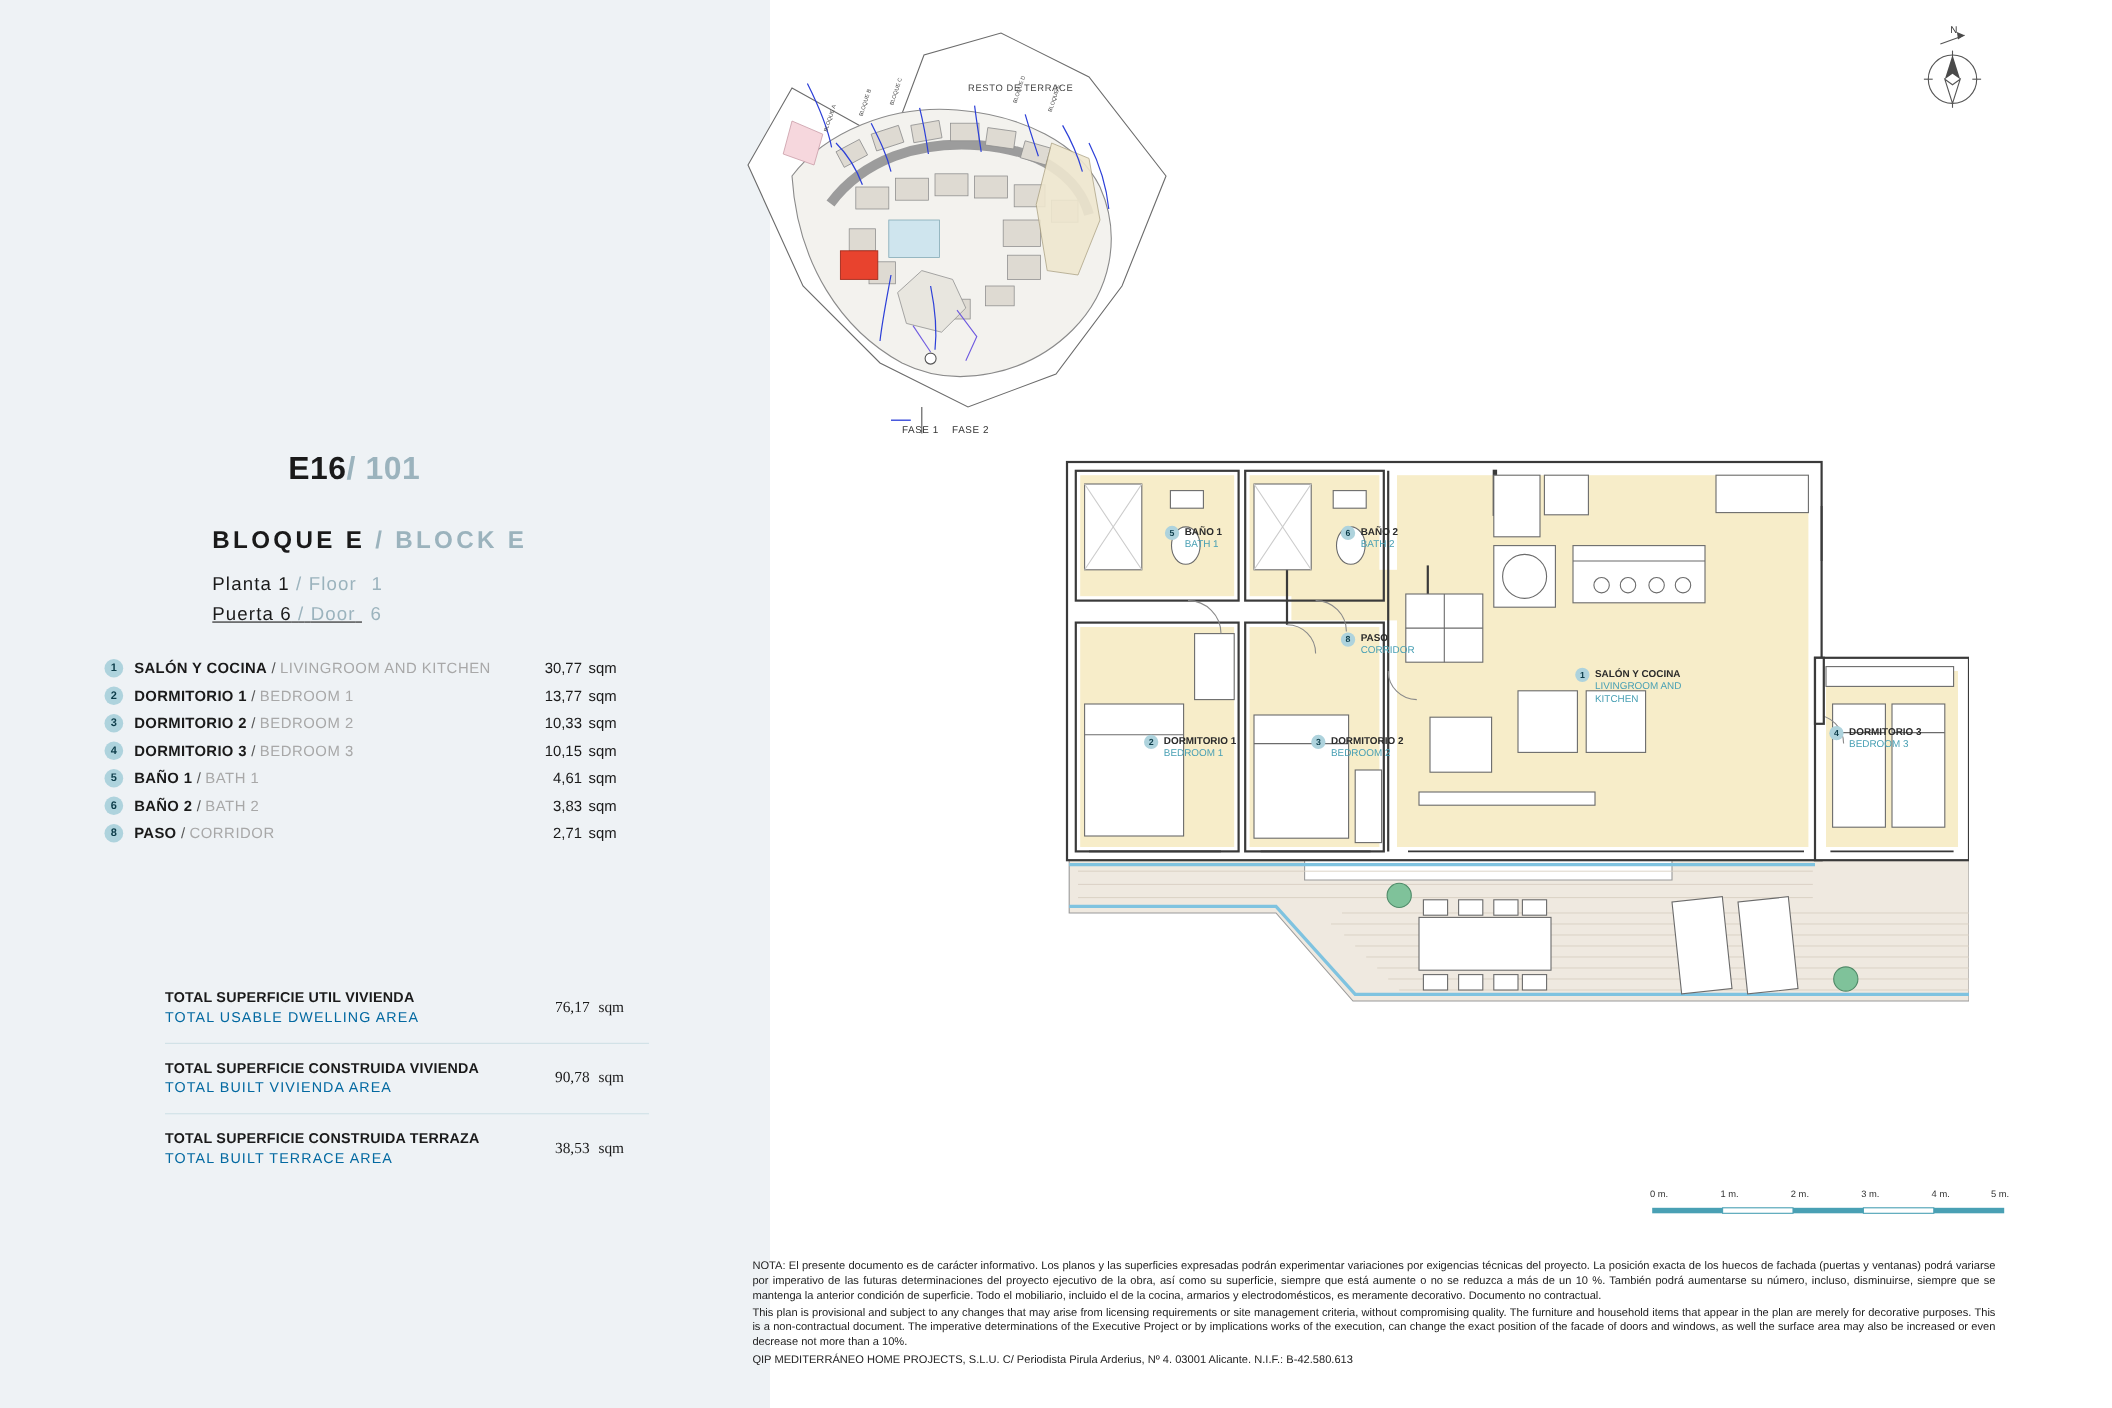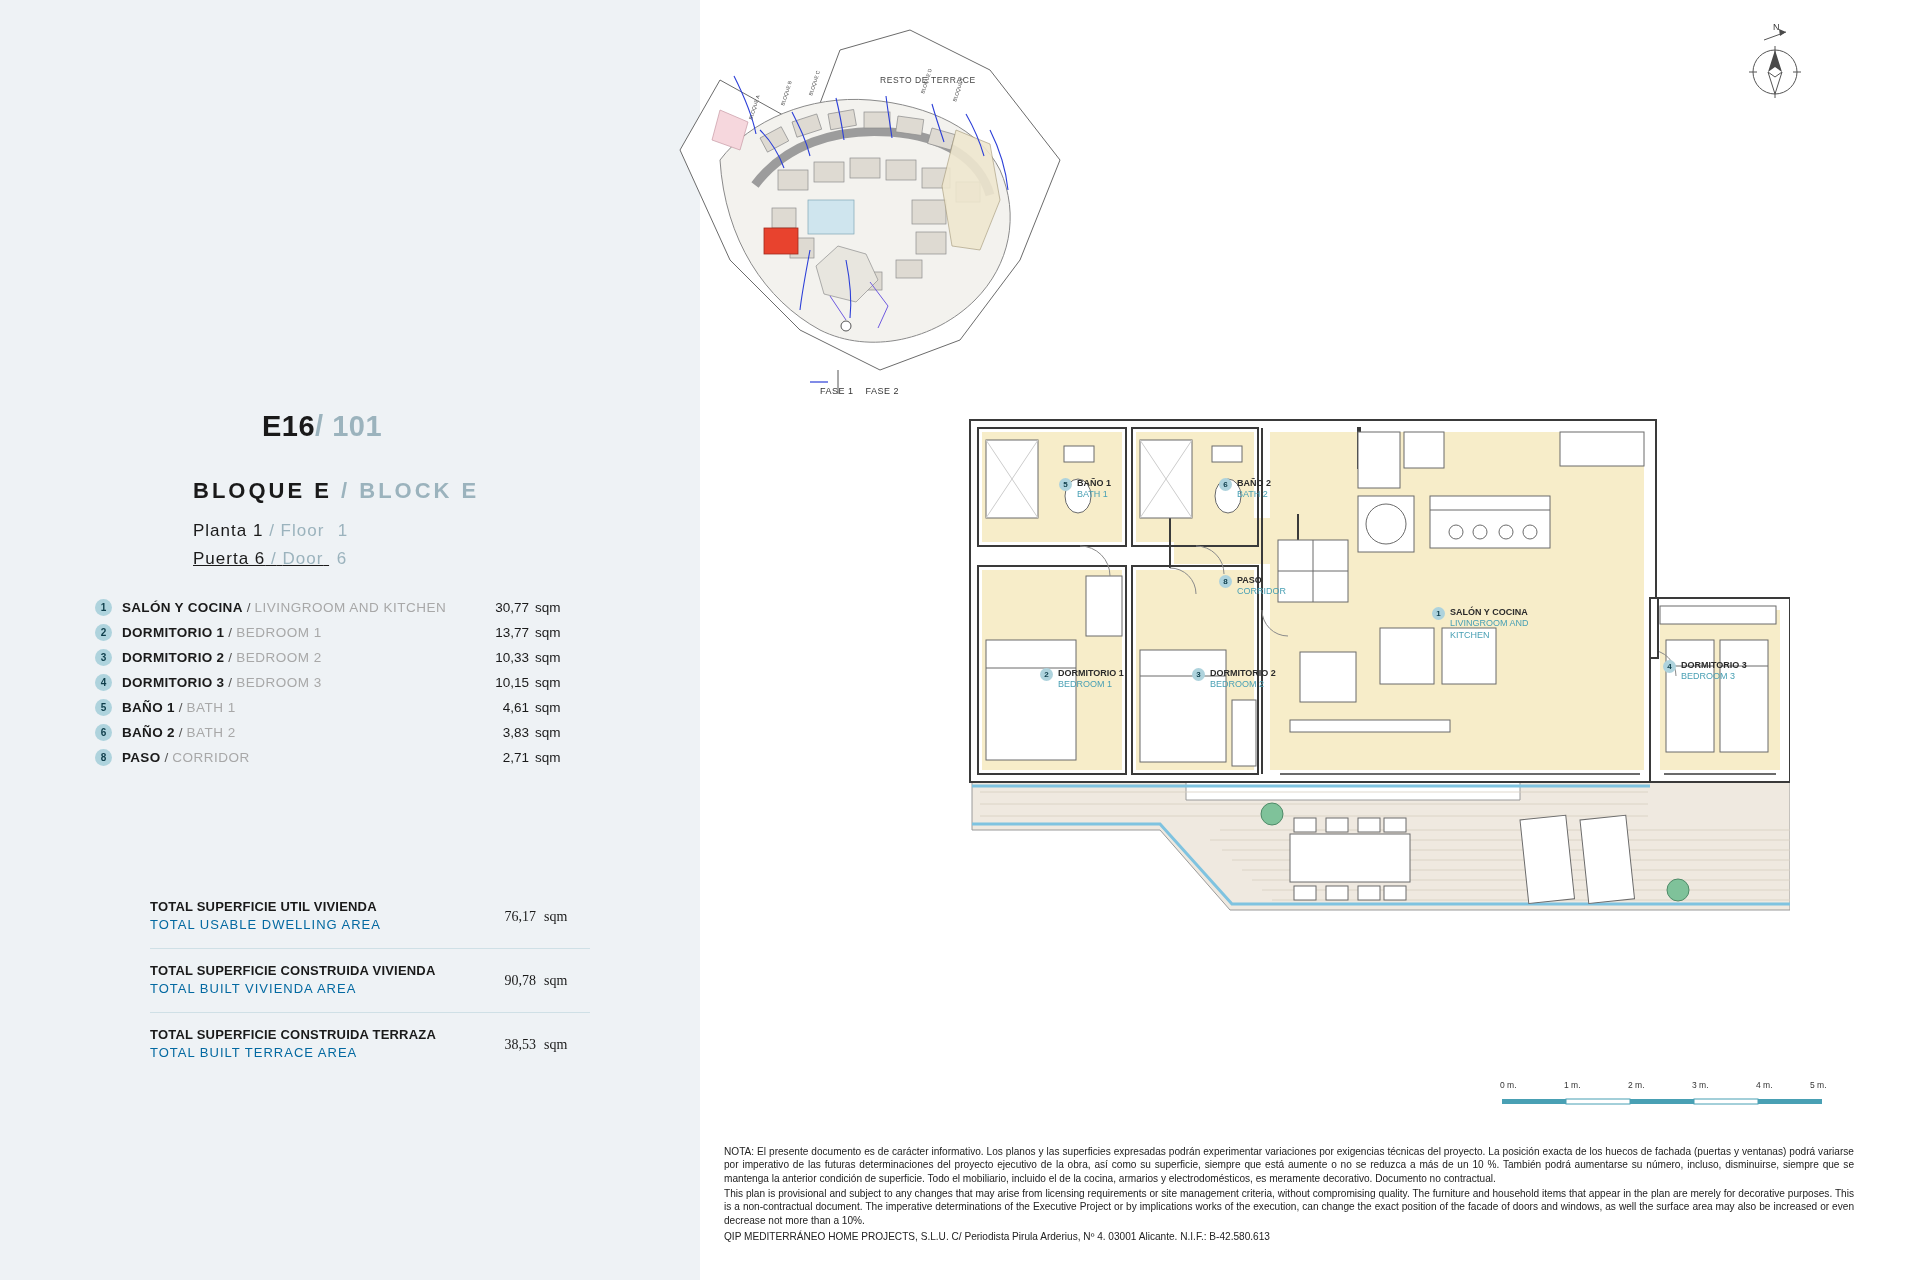--- a/index.html
+++ b/index.html
@@ -90,21 +90,21 @@
     display:flex;align-items:center;justify-content:center;
   }
 
   
   .scalebar{position:absolute;left:1500px;top:1080px;width:330px;height:30px;}
   .scale-ticks{position:relative;height:14px;}
   .scale-ticks span{position:absolute;top:0;font-size:8.5px;color:#333;}
 
   
   .notes{
-    position:absolute;left:724px;top:1145px;width:1130px;
+    position:absolute;left:684px;top:1145px;width:1130px;
     font-size:10.1px;line-height:1.32;color:#222;text-align:justify;
   }
   .notes p{margin:0 0 2px 0;}
   .notes .company{margin-top:3px;}
 </style>
 </head>
 <body>
 
 <div class="sheet">
 

